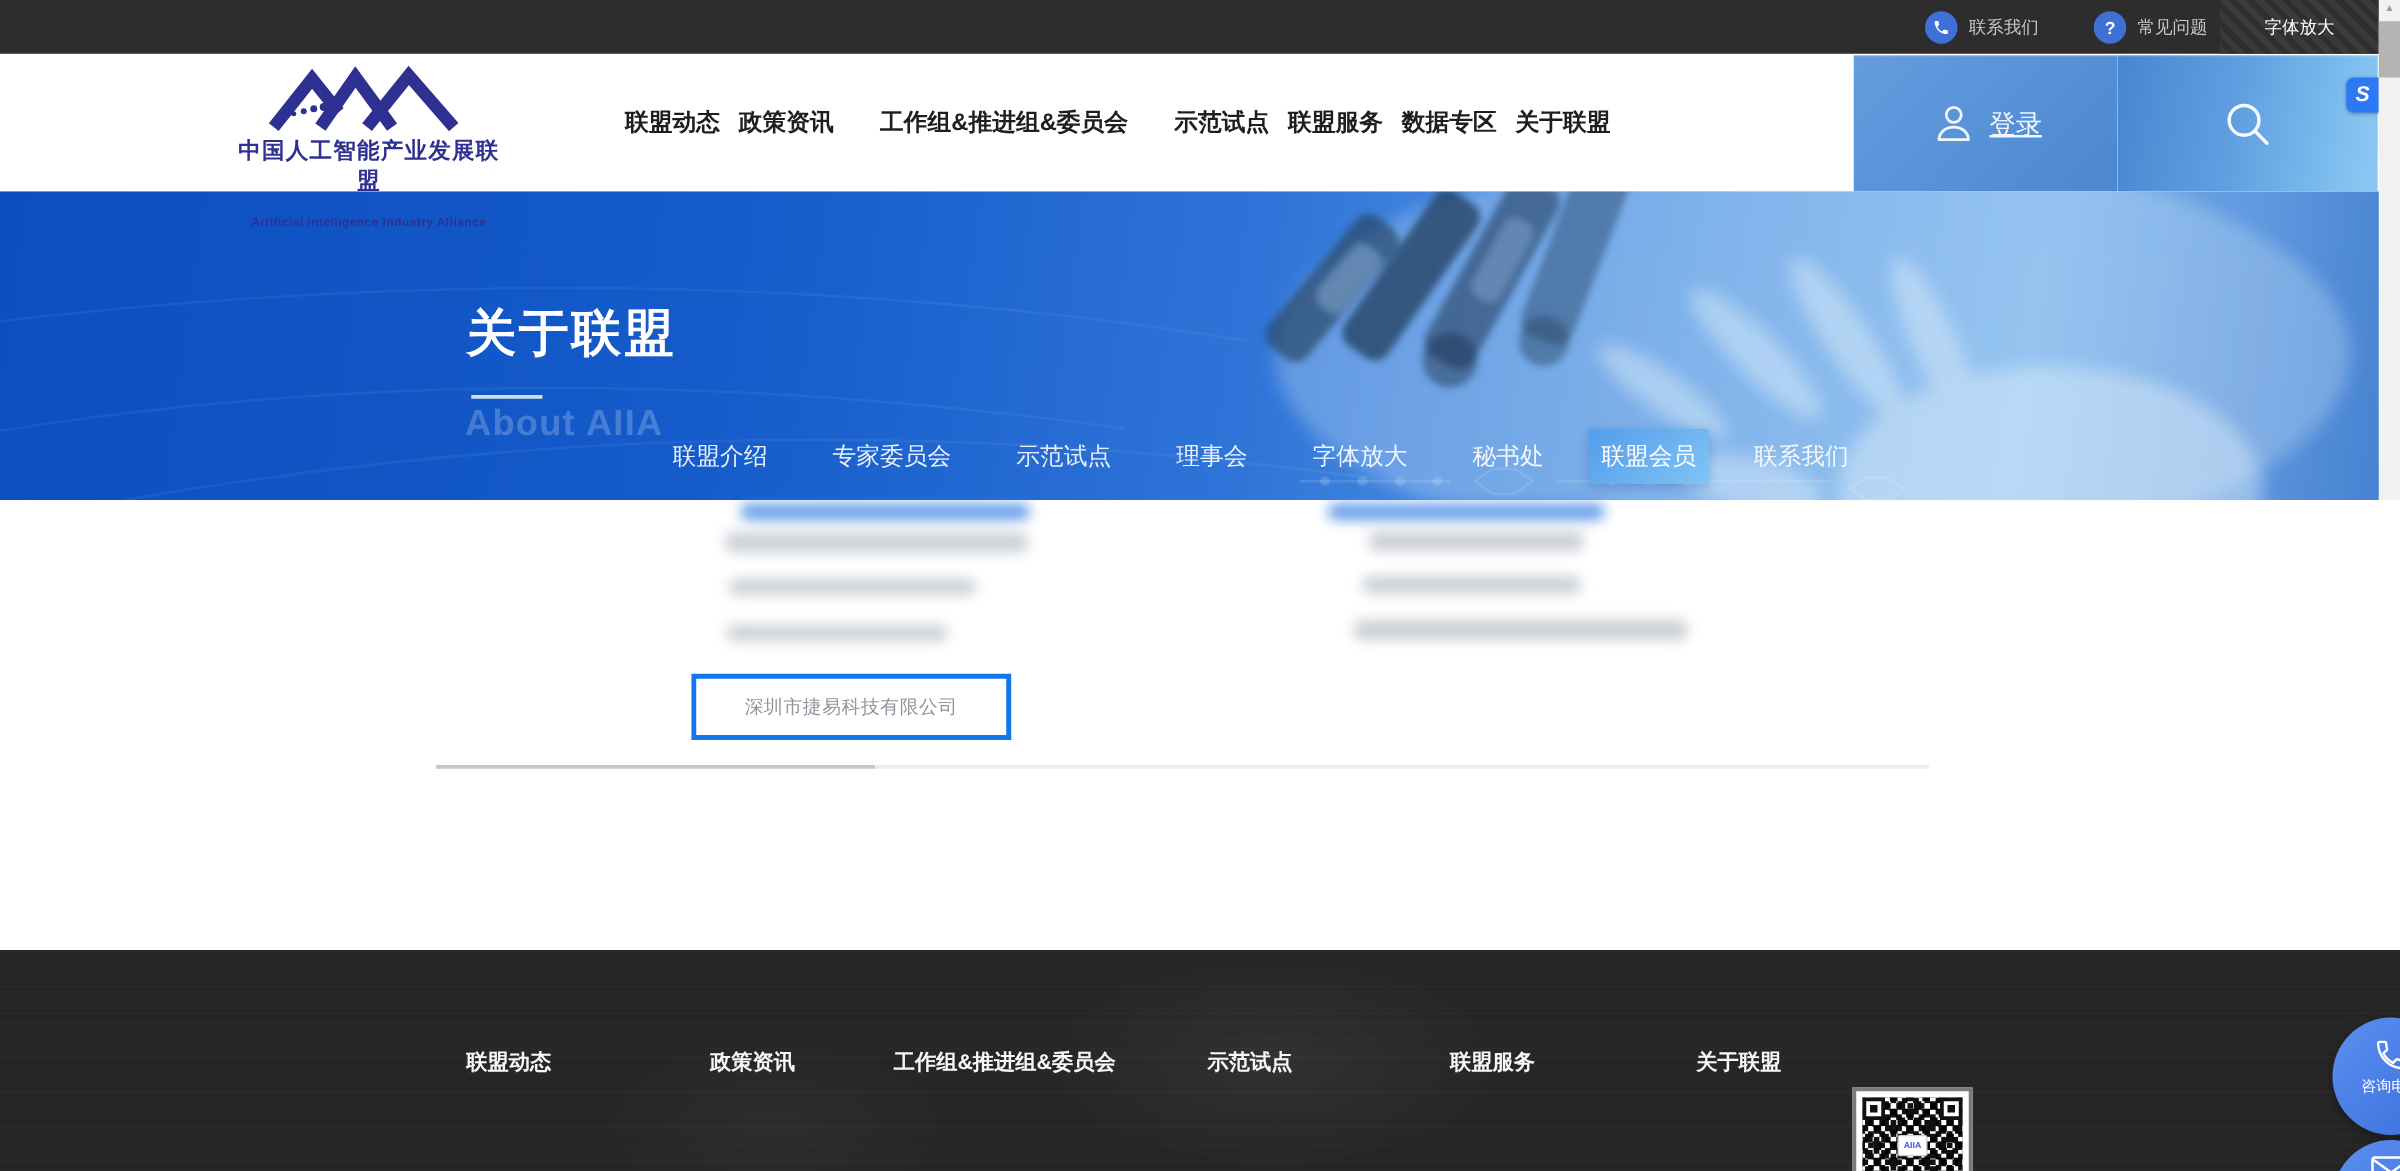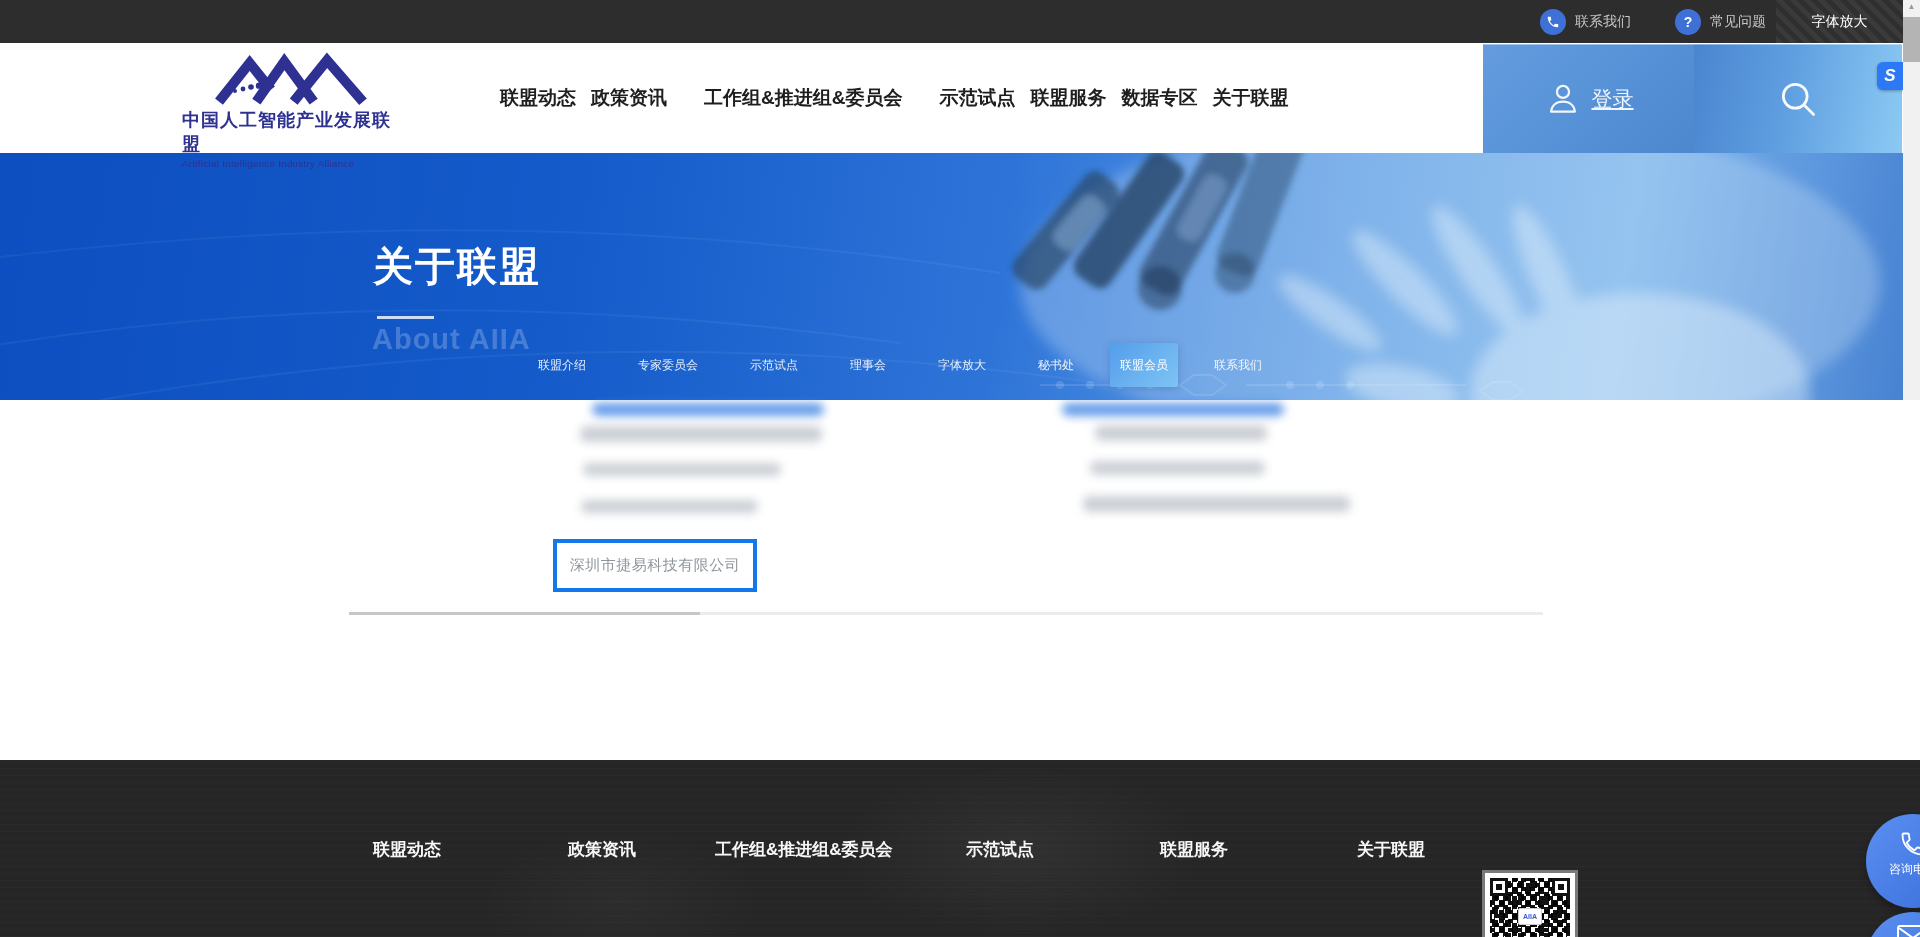--- a/index.html
+++ b/index.html
@@ -14,23 +14,23 @@
   .tb-item .lbl { color:#c7c7c7; font-size:14px; }
   .tb-contact { left:1540px; }
   .tb-faq { left:1675px; }
   .tb-zoom { position:absolute; left:1776px; top:0; width:127px; height:43px;
     background:repeating-linear-gradient(45deg,#3a3a3a 0 5px,#2f2f2f 5px 10px);
     display:flex; align-items:center; justify-content:center; cursor:pointer; }
   .tb-zoom .lbl { color:#ffffff; font-size:14px; font-weight:normal; }
 
   
   .header { position:absolute; left:0; top:43px; width:1920px; height:110px; background:#ffffff; z-index:20; }
-  .logo { position:absolute; left:182px; top:8px; width:226px; cursor:pointer; }
+  .logo { position:absolute; left:182px; top:8px; width:226px; text-align:center; cursor:pointer; }
   .logo-cn { font-size:18px; font-weight:bold; color:#2e3192; letter-spacing:1px; margin-top:1px; }
-  .logo-en { font-size:9.5px; font-weight:normal; color:#2e3192; letter-spacing:.4px; margin-top:2px; }
+  .logo-en { font-size:9.5px; font-weight:bold; color:#2e3192; letter-spacing:.4px; margin-top:17px; }
   .main-nav { position:absolute; left:500px; top:0; height:110px; display:flex; align-items:center; gap:15px; }
   .main-nav .nav-item { font-size:19px; font-weight:bold; color:#1e1e1e; cursor:pointer; white-space:nowrap; }
   .main-nav .nav-item.wide { margin:0 22px; }
   .login-panel { position:absolute; left:1483px; top:1px; width:211px; height:109px;
     background:linear-gradient(135deg,#649cde 0%,#5590d6 60%,#4d88cf 100%);
     border-top:1px solid rgba(255,255,255,.45);
     display:flex; align-items:center; justify-content:center; gap:10px; cursor:pointer; }
   .login-label { color:rgba(255,255,255,.92); font-size:21px;text-decoration:underline; }
   .search-panel { position:absolute; left:1694px; top:1px; width:208px; height:109px;
     background:linear-gradient(100deg,#4a85d0 0%,#5f9fe0 45%,#8ccaf4 100%);
@@ -38,29 +38,29 @@
     display:flex; align-items:center; justify-content:center; cursor:pointer; }
 
   
   .banner { position:absolute; left:0; top:153px; width:1920px; height:247px; overflow:hidden;
     background:linear-gradient(98deg,#0d4ec0 0%,#155bca 30%,#2e74d8 52%,#5b9ce4 70%,#7ab4ec 84%,#5a94dc 94%,#447fd0 100%); }
   .banner-deco { position:absolute; left:0; top:0; }
   .banner-title { position:absolute; left:373px; top:86px; font-size:40px; font-weight:600; color:#ffffff; letter-spacing:2px; }
   .banner-underline { position:absolute; left:377px; top:163px; width:57px; height:3px; background:rgba(255,255,255,.8); }
   .banner-subtitle { position:absolute; left:372px; top:170px; font-size:29px; font-weight:bold; color:rgba(255,255,255,.22); letter-spacing:1px; }
   .banner-tabs { position:absolute; left:538px; top:190px; height:44px; display:flex; align-items:center; gap:52px; }
-  .btab { font-size:12px; color:rgba(255,255,255,.9); cursor:pointer; white-space:nowrap; }
+  .btab { font-size:19px; color:rgba(255,255,255,.9); cursor:pointer; white-space:nowrap; }
   .btab.active { background:linear-gradient(135deg,#549deb,#7fc4f4); height:44px; padding:0 10px;
     margin:0 -16px; display:flex; align-items:center; border-radius:2px; color:#fff; box-shadow:0 2px 8px rgba(20,60,140,.25); }
 
   
   .main { position:absolute; left:0; top:400px; width:1920px; height:360px; background:#ffffff; }
   .blur-pill { position:absolute; height:13px; border-radius:7px; background:#3b82e4; filter:blur(5px); opacity:.8; }
   .blur-line { position:absolute; border-radius:6px; background:#c2c7ce; filter:blur(5px); opacity:.85; }
-  .member-box { position:absolute; left:553px; top:139px; width:204px; height:53px; background:#fff;
+  .member-box { position:absolute; left:553px; top:139px; width:256px; height:53px; background:#fff;
     border:4px solid #1377ec; display:flex; align-items:center; justify-content:center; cursor:pointer; }
   .member-box .txt { font-size:15px; color:#8f959d; filter:blur(.4px); letter-spacing:.5px; }
   .divider-track { position:absolute; left:349px; top:212px; width:1194px; height:3px; background:#ececec; }
   .divider-thumb { position:absolute; left:0; top:0; width:351px; height:3px; background:#c7c7c7; cursor:pointer; }
 
   
   .footer { position:absolute; left:0; top:760px; width:1920px; height:177px; background:#262626; overflow:hidden; }
   .footer::before { content:""; position:absolute; inset:0;
     background:repeating-linear-gradient(0deg,rgba(255,255,255,.018) 0 1px,transparent 1px 7px),
                radial-gradient(260px 120px at 1020px 90px,rgba(255,255,255,.05),transparent 70%),

